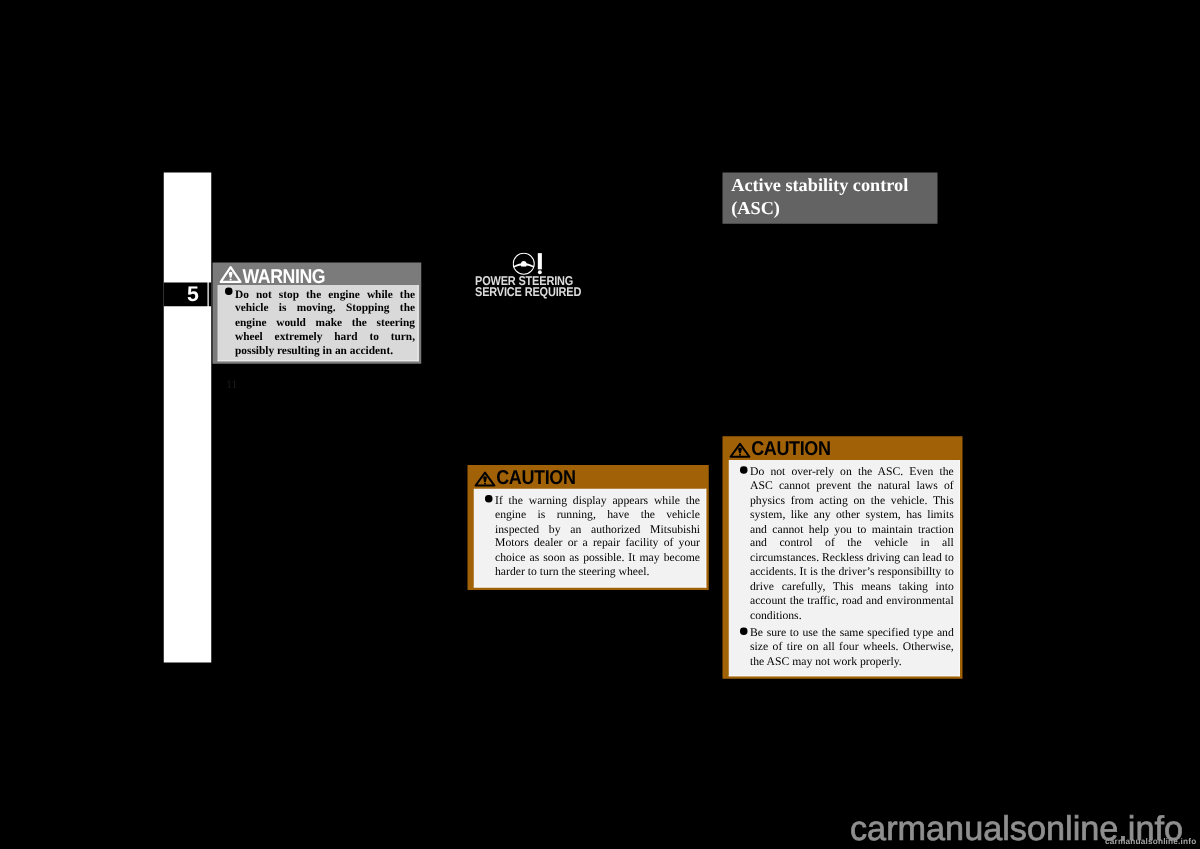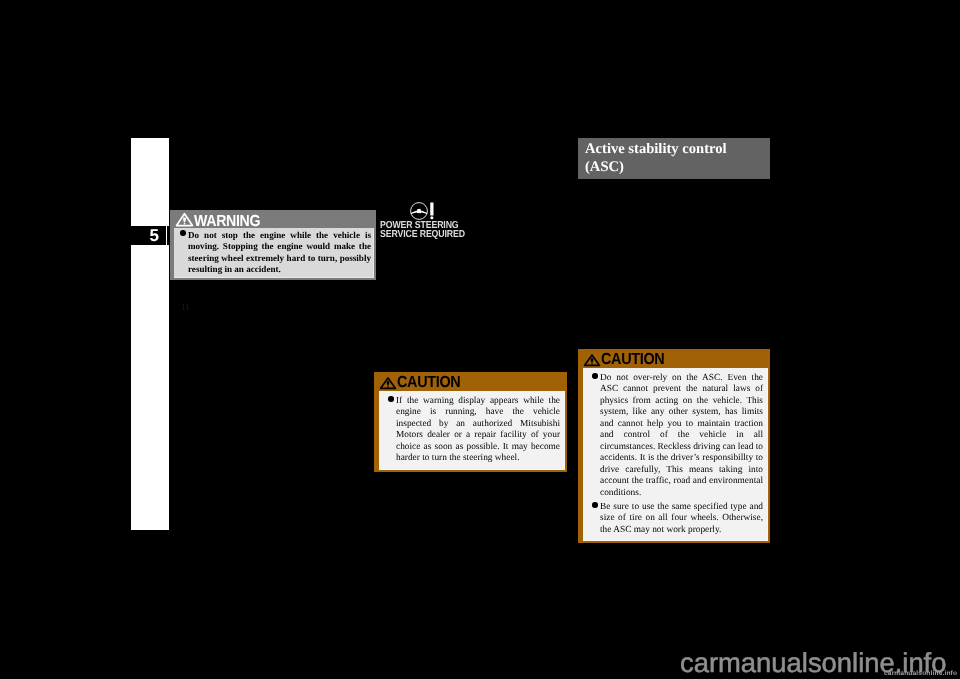--- a/index.html
+++ b/index.html
@@ -62,21 +62,21 @@
 
 <div class="page">
 
   <div class="tabstrip"></div>
   <div class="tabband">
     <div class="tabnum">5</div>
   </div>
   <div class="tabedge"></div>
   <div class="folio">11</div>
 
-  <div class="wbox" id="wbox" style="left:170px;top:210px;width:206px;">
+  <div class="wbox" id="wbox" style="left:170px;top:210px;width:167px;">
     <div class="whead">
       <svg width="19" height="17" viewBox="0 0 34 30" class="tri-icon">
         <path d="M17 4.6 L31.2 25.8 H2.8 Z" fill="none" stroke="#fff" stroke-width="3.1" stroke-linejoin="round"></path>
         <path d="M17 11.2 C18.8 11.2 19.7 12.4 19.7 13.9 L18.2 19.8 H15.8 L14.3 13.9 C14.3 12.4 15.2 11.2 17 11.2 Z" fill="#fff"></path>
         <circle cx="17" cy="22.3" r="1.5" fill="#fff"></circle>
       </svg>
       <span class="lbl">WARNING</span>
     </div>
     <div class="wbody">
       <p>
@@ -113,21 +113,21 @@
     <div class="cbody">
       <p>
           <span class="bullet">
             <i></i>
           </span>
           <span class="txt">If the warning display appears while the engine is running, have the vehicle inspected by an authorized Mitsubishi Motors dealer or a repair facility of your choice as soon as possible. It may become harder to turn the steering wheel.</span>
         </p>
     </div>
   </div>
 
-  <div class="aschead" style="left:578px;top:138px;width:192px;height:41px;">
+  <div class="aschead" style="left:578px;top:138px;width:172px;height:41px;">
     <div class="t">Active stability control</div>
     <div class="t">(ASC)</div>
   </div>
 
   <div class="cbox" style="left:578px;top:349px;width:192px;">
     <div class="chead">
       <svg width="18" height="16" viewBox="0 0 34 30" class="tri-icon">
         <path d="M17 5.6 L31.2 25.2 H2.8 Z" fill="none" stroke="#000" stroke-width="3.1" stroke-linejoin="round"></path>
         <path d="M17 11.2 C18.8 11.2 19.7 12.4 19.7 13.9 L18.2 19.8 H15.8 L14.3 13.9 C14.3 12.4 15.2 11.2 17 11.2 Z" fill="#000"></path>
         <circle cx="17" cy="22.3" r="1.5" fill="#000"></circle>

